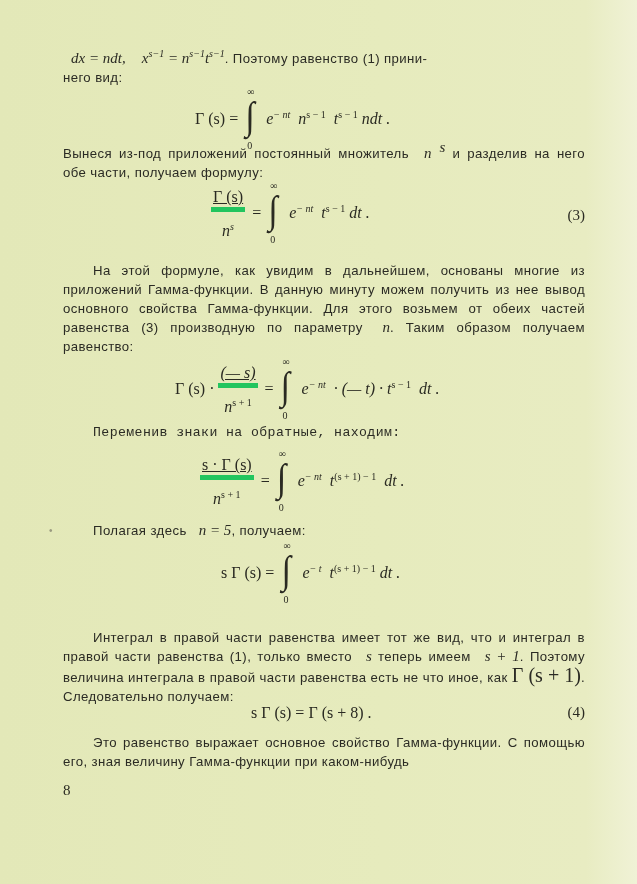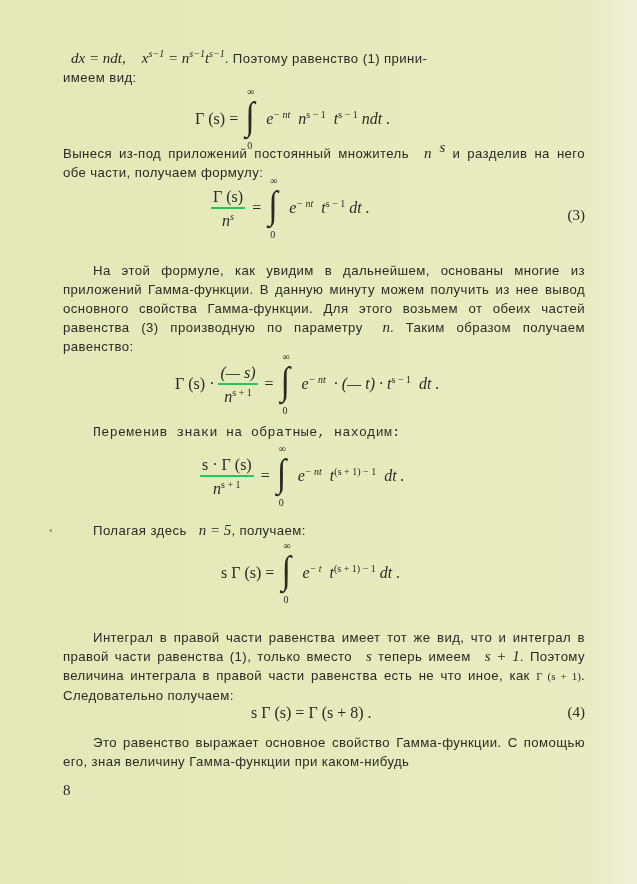--- a/index.html
+++ b/index.html
@@ -12,47 +12,47 @@
   }
   .page { position: absolute; left: 63px; top: 0; width: 522px; }
   .p {
     position: absolute; left: 0; width: 522px;
     font-family: "Liberation Sans", sans-serif;
     font-size: 13.2px; line-height: 19px;
     text-align: justify; letter-spacing: 0.4px; color: #2b2b24;
   }
   .p .ind { display: inline-block; width: 30px; }
   .m { font-family: "Liberation Serif", serif; font-style: italic; font-size: 15px; letter-spacing: 0; margin-left: 8px; }
-  .mr { font-family: "Liberation Serif", serif; font-style: normal; font-size: 11px; letter-spacing: 0; }
+  .mr { font-family: "Liberation Serif", serif; font-style: normal; font-size: 20px; letter-spacing: 0; }
   sup { font-size: 10px; vertical-align: 6px; line-height: 0; }
   .eq {
     position: absolute; font-family: "Liberation Serif", serif; font-size: 16px;
     color: #2a2a22; white-space: nowrap;
   }
   .eq i { font-style: italic; }
   .int { position: relative; display: inline-block; width: 16px; height: 40px; vertical-align: middle; margin: 0 2px; }
   .int .sign { position: absolute; left: 1px; top: -4px; font-size: 34px; font-style: normal; line-height: 40px; transform: scaleY(1.15); }
   .int .up { position: absolute; left: 3px; top: -14px; font-size: 10px; font-style: normal; }
   .int .lo { position: absolute; left: 3px; top: 40px; font-size: 10px; font-style: normal; }
   .frac { display: inline-block; vertical-align: middle; text-align: center; margin-right: 3px; }
-  .frac .num { display: block; border-bottom: 2px solid #22c55e; padding: 0 2px 1px; }
-  .frac .den { display: block; padding-top: 3px; }
+  .frac .num { display: block; border-bottom: 5px solid #22c55e; padding: 0 2px 1px; text-decoration: underline; }
+  .frac .den { display: block; padding-top: 10px; }
   .eqno { position: absolute; right: 0; font-family: "Liberation Serif", serif; font-size: 15px; }
   .pagenum { position: absolute; left: 0; font-family: "Liberation Serif", serif; font-size: 15px; }
   .bullet { position: absolute; left: -14px; color: #9a9a80; font-size: 10px; }
 </style>
 </head>
 <body>
 
 <div class="page">
 
   <div class="p" style="top:49px;">
     <span class="m">dx = ndt,</span>&nbsp;
     <span class="m"><span>x</span><sup>s−1</sup> <span>= n</span><sup>s−1</sup><span>t</span><sup>s−1</sup></span><span>. Поэтому равенство (1) прини-</span><br>
-    <span>имеем вид:</span>
+    <span>него вид:</span>
   </div>
 
   <div class="eq" style="left:132px; top:100px;">
     <span>Γ (s) =</span>
     <span class="int"><span class="sign">∫</span><span class="up">∞</span><span class="lo">0</span></span>
     <i>e</i><sup><i>− nt</i></sup>&nbsp;
     <i>n</i><sup>s − 1</sup>&nbsp;
     <i>t</i><sup>s − 1</sup>
     <i>ndt .</i>
   </div>

